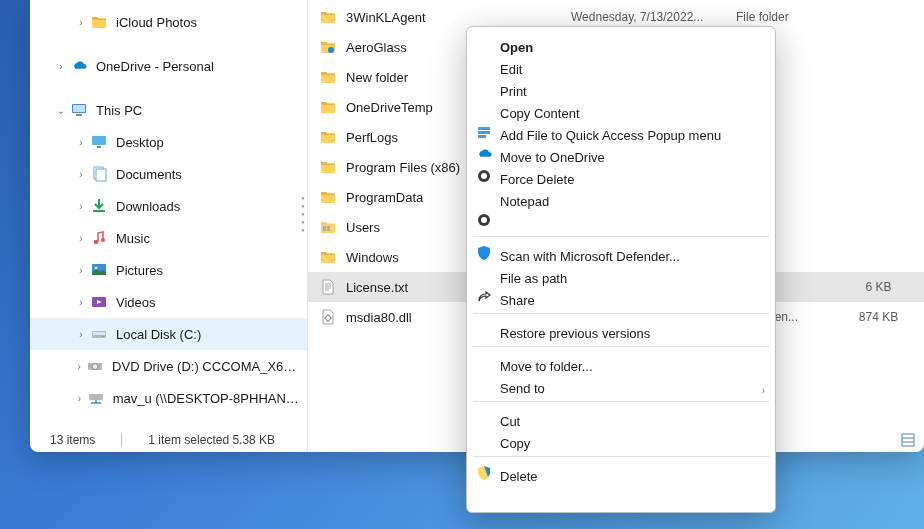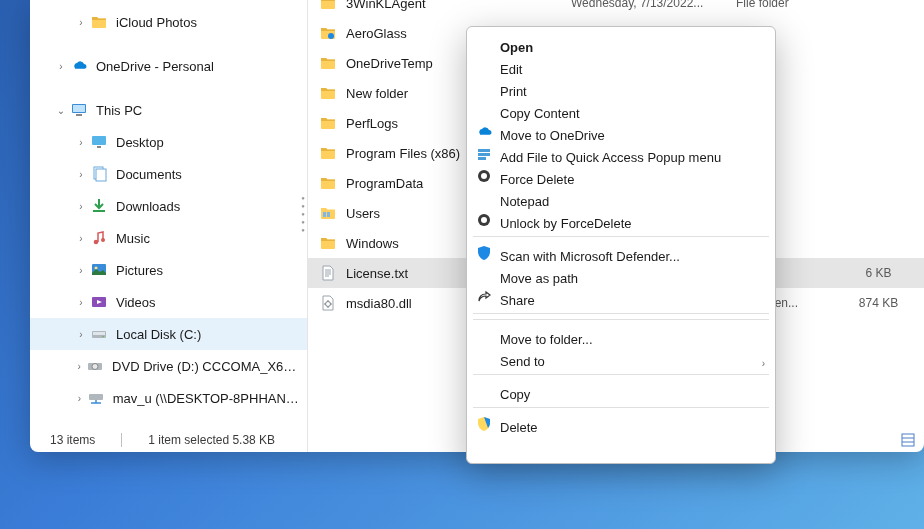--- a/index.html
+++ b/index.html
@@ -72,21 +72,21 @@
     color: #6a6a6a;
     display: flex; align-items: center; justify-content: center;
     font-size: 14px;
   }
   .content-pane {
     flex: 1;
     display: flex;
     flex-direction: column;
     position: relative;
   }
-  .file-list { flex: 1; padding-top: 2px; }
+  .file-list { flex: 1; padding-top: 16px; }
   .row {
     display: flex;
     align-items: center;
     height: 30px;
     padding-left: 10px;
     cursor: default;
   }
   .row.selected { background: #e5e5e5; }
   .row .file-icon { width: 20px; height: 20px; margin-right: 8px; display: flex; align-items: center; justify-content: center; }
   .row .file-name { flex: 0 0 225px; }
@@ -317,33 +317,33 @@
           <span class="file-type"></span>
           <span class="file-size"></span>
         </div>
         <div class="row">
           <span class="file-icon">
             <svg width="18" height="18" viewBox="0 0 18 18">
               <path d="M2 4h5l1.5 1.5H16v8.5a1 1 0 0 1-1 1H3a1 1 0 0 1-1-1z" fill="#ffd05e"></path>
               <path d="M2 4h5l1.5 1.5H16V7H2z" fill="#e8b440"></path>
             </svg>
           </span>
+          <span class="file-name">New folder</span>
+          <span class="file-date"></span>
+          <span class="file-type"></span>
+          <span class="file-size"></span>
+        </div>
+        <div class="row">
+          <span class="file-icon">
+            <svg width="18" height="18" viewBox="0 0 18 18">
+              <path d="M2 4h5l1.5 1.5H16v8.5a1 1 0 0 1-1 1H3a1 1 0 0 1-1-1z" fill="#ffd05e"></path>
+              <path d="M2 4h5l1.5 1.5H16V7H2z" fill="#e8b440"></path>
+            </svg>
+          </span>
           <span class="file-name">OneDriveTemp</span>
-          <span class="file-date"></span>
-          <span class="file-type"></span>
-          <span class="file-size"></span>
-        </div>
-        <div class="row">
-          <span class="file-icon">
-            <svg width="18" height="18" viewBox="0 0 18 18">
-              <path d="M2 4h5l1.5 1.5H16v8.5a1 1 0 0 1-1 1H3a1 1 0 0 1-1-1z" fill="#ffd05e"></path>
-              <path d="M2 4h5l1.5 1.5H16V7H2z" fill="#e8b440"></path>
-            </svg>
-          </span>
-          <span class="file-name">New folder</span>
           <span class="file-date"></span>
           <span class="file-type"></span>
           <span class="file-size"></span>
         </div>
         <div class="row">
           <span class="file-icon">
             <svg width="18" height="18" viewBox="0 0 18 18">
               <path d="M2 4h5l1.5 1.5H16v8.5a1 1 0 0 1-1 1H3a1 1 0 0 1-1-1z" fill="#ffd05e"></path>
               <path d="M2 4h5l1.5 1.5H16V7H2z" fill="#e8b440"></path>
             </svg>
@@ -446,87 +446,92 @@
       <span>Edit</span>
     </div>
     <div class="menu-item">
       <span>Print</span>
     </div>
     <div class="menu-item">
       <span>Copy Content</span>
     </div>
     <div class="menu-item">
       <span class="menu-icon">
-        <svg width="18" height="18" viewBox="0 0 18 18">
-          <path d="M5 11a3 3 0 0 1 2-5 4 4 0 0 1 7 1 2.5 2.5 0 0 1 1 4.8H5z" fill="#0a84d8"></path>
-        </svg>
-      </span>
-      <span>Move to OneDrive</span>
-    </div>
-    <div class="menu-item">
-      <span class="menu-icon">
         <svg width="16" height="16" viewBox="0 0 16 16">
           <rect x="2" y="3" width="12" height="3" fill="#4a9dd8"></rect>
           <rect x="2" y="7" width="12" height="3" fill="#4a9dd8"></rect>
           <rect x="2" y="11" width="8" height="3" fill="#4a9dd8"></rect>
         </svg>
       </span>
       <span>Add File to Quick Access Popup menu</span>
     </div>
     <div class="menu-item">
       <span class="menu-icon">
+        <svg width="18" height="18" viewBox="0 0 18 18">
+          <path d="M5 11a3 3 0 0 1 2-5 4 4 0 0 1 7 1 2.5 2.5 0 0 1 1 4.8H5z" fill="#0a84d8"></path>
+        </svg>
+      </span>
+      <span>Move to OneDrive</span>
+    </div>
+    <div class="menu-item">
+      <span class="menu-icon">
         <svg width="16" height="16" viewBox="0 0 16 16">
           <circle cx="8" cy="8" r="6" fill="#3a3a3a"></circle>
           <circle cx="8" cy="8" r="3" fill="#fff"></circle>
         </svg>
       </span>
       <span>Force Delete</span>
     </div>
     <div class="menu-item">
       <span>Notepad</span>
     </div>
     <div class="menu-item">
       <span class="menu-icon">
         <svg width="16" height="16" viewBox="0 0 16 16">
           <circle cx="8" cy="8" r="6" fill="#3a3a3a"></circle>
           <circle cx="8" cy="8" r="3" fill="#fff"></circle>
         </svg>
       </span>
-      <span>Unlock by ForceDelete</span>
     </div>
     <div class="menu-sep"></div>
     <div class="menu-item">
       <span class="menu-icon">
         <svg width="16" height="16" viewBox="0 0 16 16">
           <path d="M8 1l6 2v4c0 4-3 7-6 8-3-1-6-4-6-8V3z" fill="#1e88e5"></path>
         </svg>
       </span>
       <span>Scan with Microsoft Defender...</span>
     </div>
     <div class="menu-item">
-      <span>Move as path</span>
+      <span>File as path</span>
     </div>
     <div class="menu-item">
       <span class="menu-icon">
         <svg width="16" height="16" viewBox="0 0 16 16">
           <path d="M10 3l4 3-4 3V7c-4 0-6 2-7 5 0-5 3-7 7-7z" fill="none" stroke="#333" stroke-width="1.2"></path>
         </svg>
       </span>
       <span>Share</span>
     </div>
     <div class="menu-sep"></div>
+    <div class="menu-item">
+      <span>Restore previous versions</span>
+    </div>
     <div class="menu-sep"></div>
     <div class="menu-item">
       <span>Move to folder...</span>
     </div>
     <div class="menu-item">
       <span>Send to</span>
       <span class="menu-chevron">›</span>
     </div>
     <div class="menu-sep"></div>
+    <div class="menu-item">
+      <span>Cut</span>
+    </div>
     <div class="menu-item">
       <span>Copy</span>
     </div>
     <div class="menu-sep"></div>
     <div class="menu-item">
       <span class="menu-icon">
         <svg width="16" height="16" viewBox="0 0 16 16">
           <path d="M8 1l6 2v4c0 4-3 7-6 8-3-1-6-4-6-8V3z" fill="#ffd95e"></path>
           <path d="M8 1l6 2v4c0 2-1 4-2 5L8 1z" fill="#1e88e5"></path>
         </svg>

